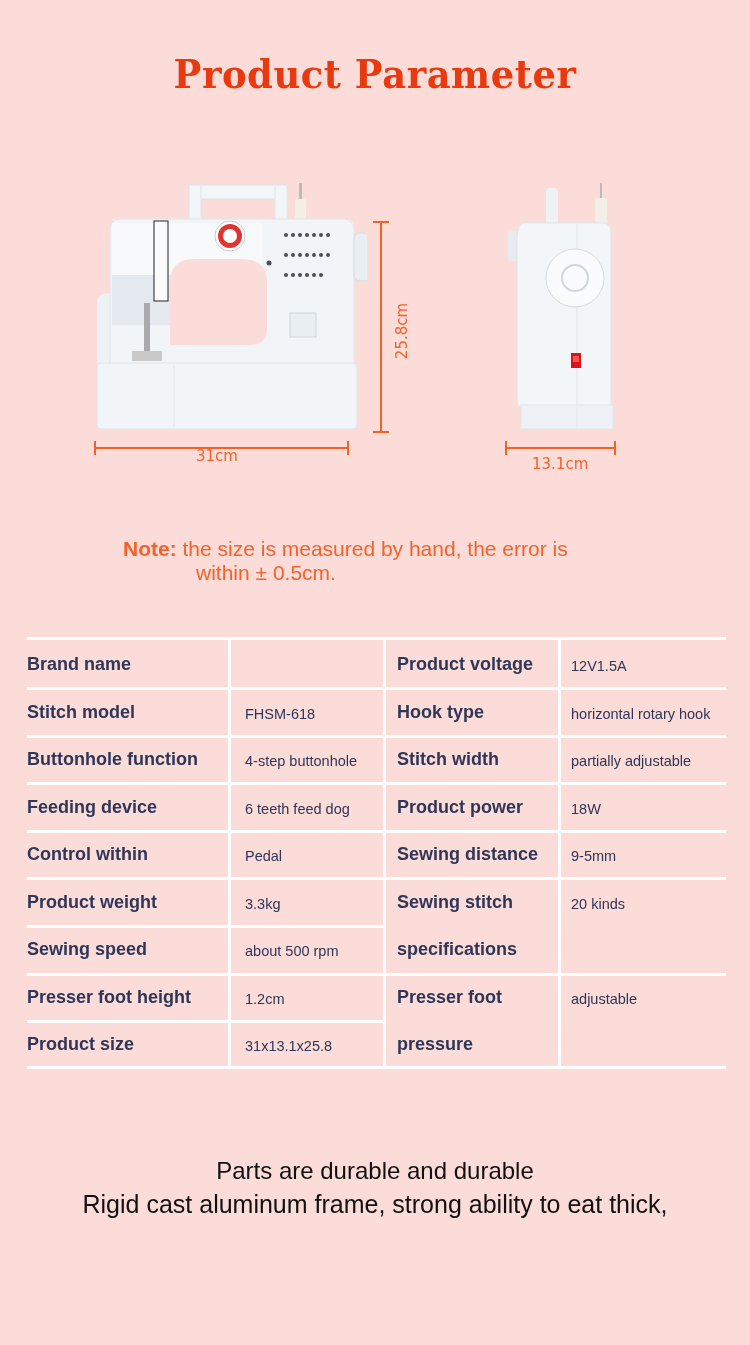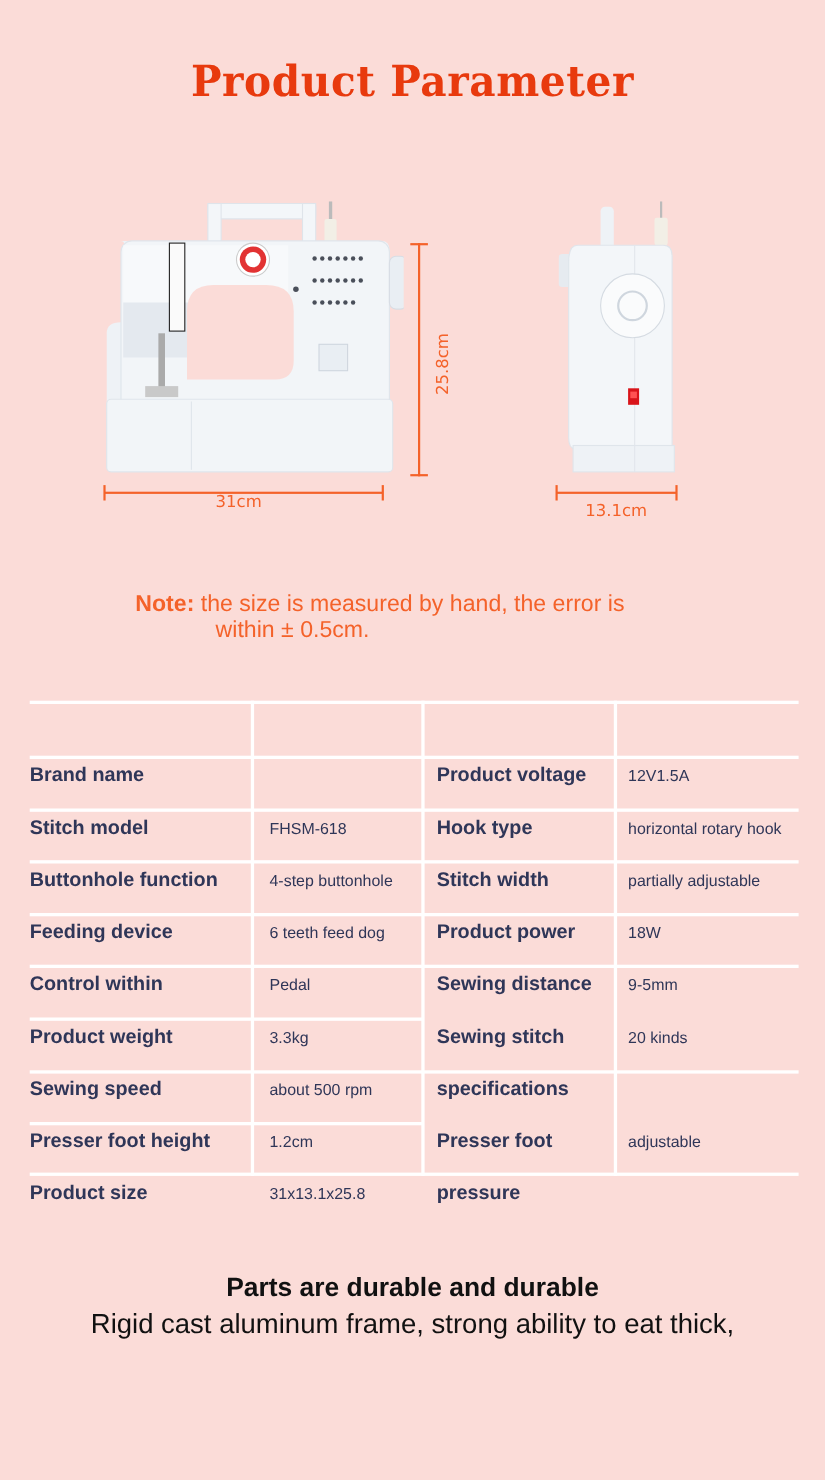--- a/index.html
+++ b/index.html
@@ -23,26 +23,26 @@
     position:absolute; left:0; right:0; top:537px;
     color:#f4622a; font-size:21px; line-height:24px;
   }
   .note .l1 { position:absolute; left:123px; top:0; white-space:nowrap; }
   .note .l2 { position:absolute; left:196px; top:24px; white-space:nowrap; }
   .note b { font-weight:bold; }
 
   .table { position:absolute; left:27px; top:637px; width:699px; height:432px; }
   .hline { position:absolute; height:3px; background:#ffffff; }
   .vline { position:absolute; width:3px; background:#ffffff; }
-  .cell { position:absolute; color:#2f3658; white-space:nowrap;margin-top:40px; }
+  .cell { position:absolute; color:#2f3658; white-space:nowrap; }
   .cell.k { font-weight:bold; font-size:18px; }
   .cell.v { font-size:14.5px; }
 
   .footer { position:absolute; left:0; right:0; top:1155px; text-align:center; color:#111; }
-  .footer .h { font-weight:bold; font-size:24px; line-height:32px; }
+  .footer .h { font-weight:normal; font-size:24px; line-height:32px; }
   .footer .p { font-size:25px; line-height:34px; }
 </style>
 </head>
 <body>
 
 <div class="title">Product Parameter</div>
 
 <svg class="machine" style="left:92px;top:183px" width="275" height="250" viewBox="0 0 275 250">
   <rect x="97" y="2" width="98" height="14" rx="3" fill="#f3f6f9" stroke="#dfe4ea"></rect>
   <rect x="97" y="2" width="12" height="38" fill="#f3f6f9" stroke="#dfe4ea"></rect>

